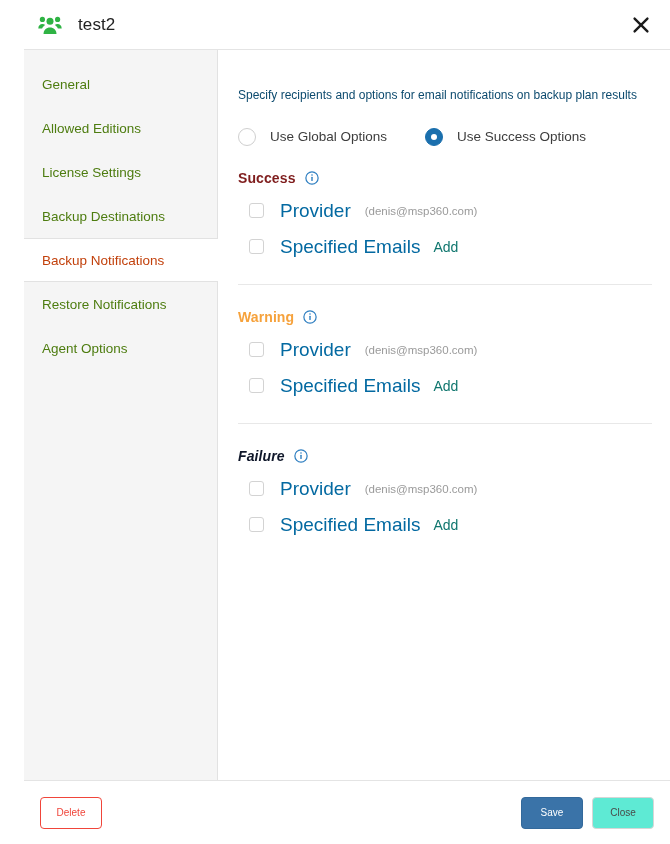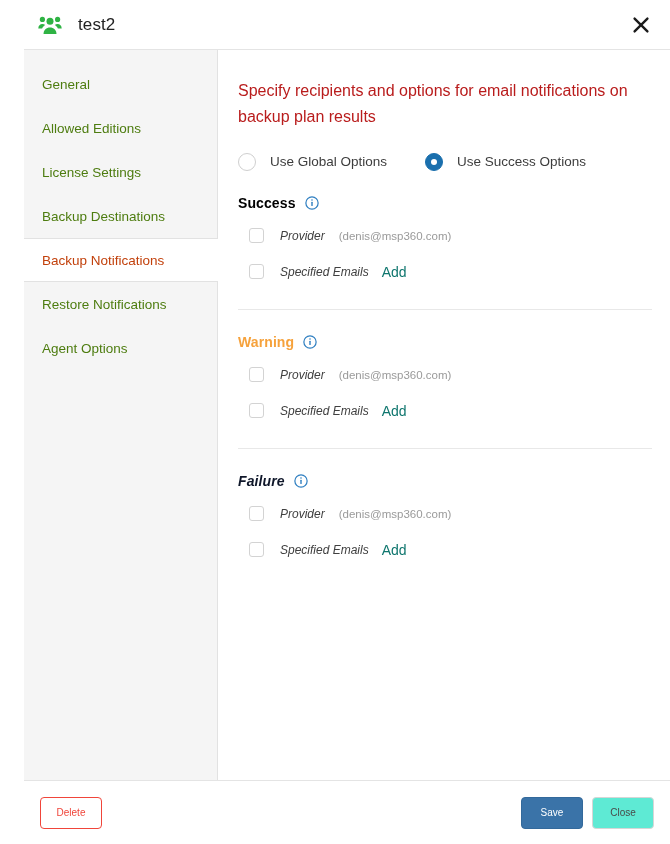--- a/index.html
+++ b/index.html
@@ -85,25 +85,25 @@
     z-index: 2;
   }
 
   .content {
     flex: 1 1 auto;
     background: #ffffff;
     padding: 28px 18px 0 20px;
     overflow: hidden;
   }
   .intro {
-    font-size: 16px;
+    font-size: 12px;
     line-height: 1.65;
-    color: #b91c1c;
+    color: #0c4a6e;
     max-width: 420px;
-    margin: 0 0 22px 0;
+    margin: 8px 0 22px 0;
   }
 
   
   .radio-row {
     display: flex;
     align-items: center;
     margin: 0 0 24px 0;
   }
   .radio-opt {
     display: flex;
@@ -143,21 +143,21 @@
   .section-head {
     display: flex;
     align-items: center;
     margin: 0 0 10px 0;
   }
   .section-title {
     font-size: 14px;
     font-weight: bold;
     letter-spacing: .1px;
   }
-  .section-title.success { color: #000000; }
+  .section-title.success { color: #7f1d1d; }
   .section-title.warning { color: #f6a23c; }
   .section-title.failure { color: #0f172a; font-style: italic; }
   .info-icon {
     margin-left: 9px;
     width: 14px; height: 14px;
     display: inline-flex;
     cursor: pointer;
   }
   .info-icon svg { display: block; }
 
@@ -171,23 +171,22 @@
   .checkbox {
     width: 15px; height: 15px;
     flex: 0 0 15px;
     border: 1.4px solid #d3d3d3;
     border-radius: 3px;
     background: #ffffff;
     margin-right: 16px;
     cursor: pointer;
   }
   .opt-label {
-    font-size: 12px;
-    color: #404040;
-    font-style: italic;
+    font-size: 19px;
+    color: #0369a1;
   }
   .opt-sub {
     font-size: 11.5px;
     color: #9a9a9a;
     margin-left: 14px;
   }
   .add-link {
     font-size: 14px;
     color: #0f766e;
     margin-left: 13px;

